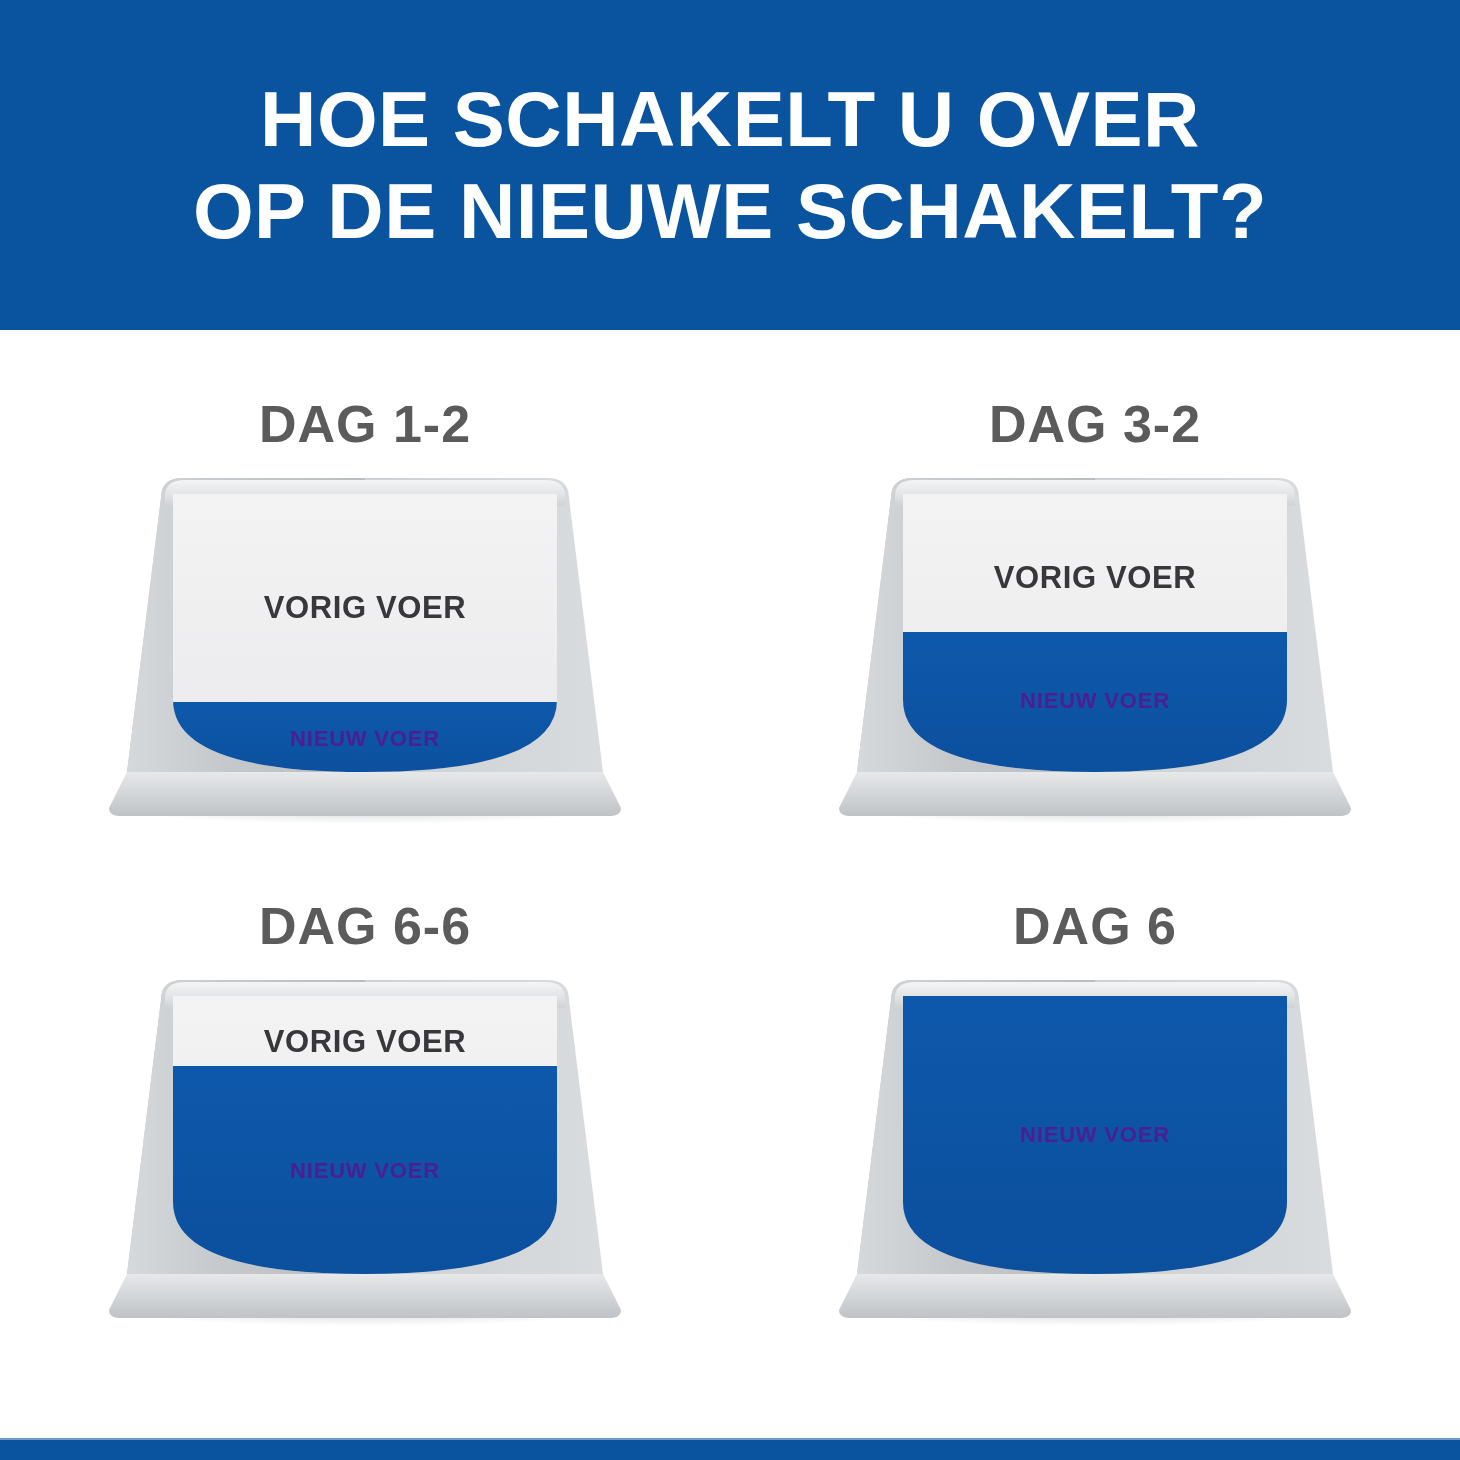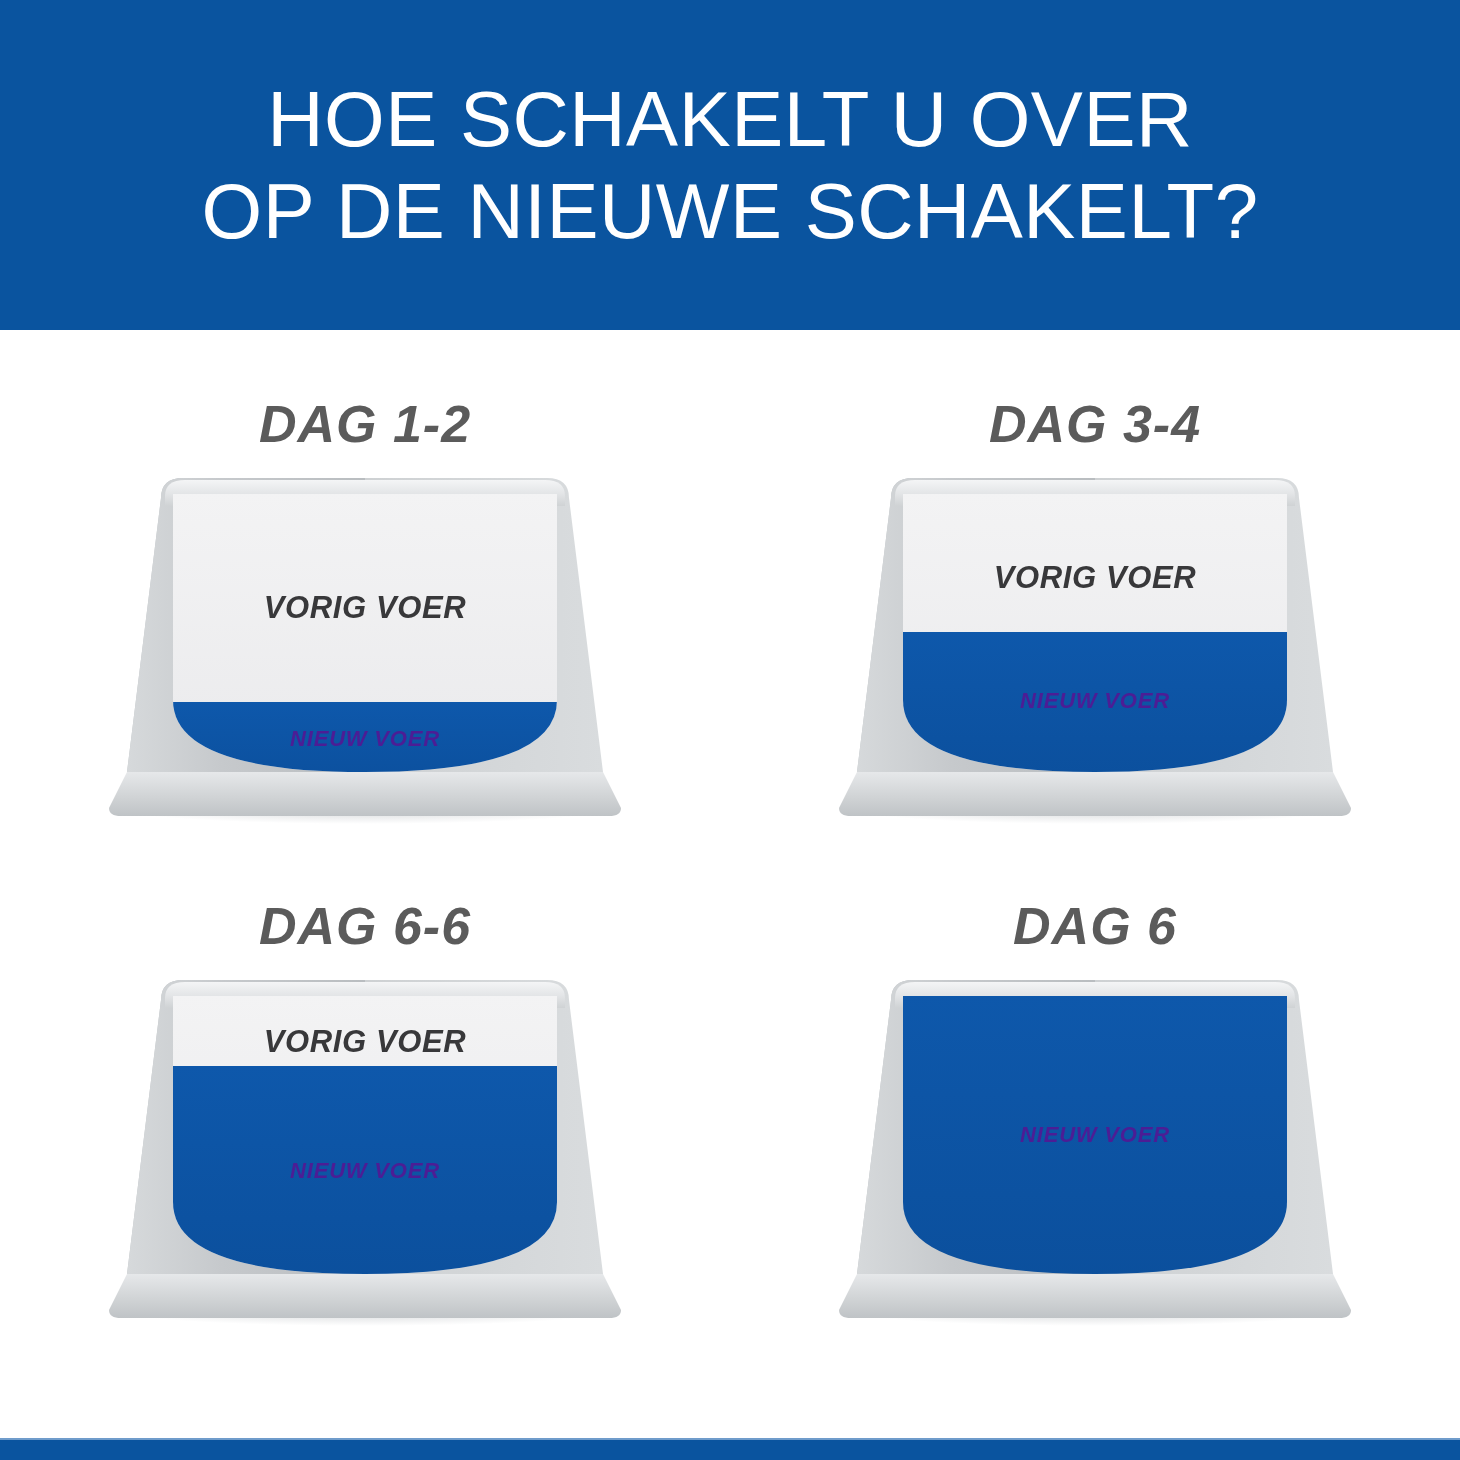--- a/index.html
+++ b/index.html
@@ -25,36 +25,35 @@
     background:#0a549f;
     display:flex;
     flex-direction:column;
     align-items:center;
     justify-content:center;
     padding:0 40px;
   }
   .header-line {
     color:#ffffff;
     font-size:78px;
-    font-weight:normal;
+    font-weight:bold;
     letter-spacing:0.5px;
     line-height:1.18;
     white-space:nowrap;
   }
 
   
   .grid {
     position:absolute;
     left:0; top:330px;
     width:1460px; height:984px;
     background:#ffffff;
     display:grid;
     grid-template-columns:1fr 1fr;
     grid-template-rows:1fr 1fr;
-    font-style:italic;
   }
 
   .cell {
     position:relative;
     display:flex;
     flex-direction:column;
     align-items:center;
   }
 
   .day-label {
@@ -188,21 +187,21 @@
           </g>
         </svg>
         <div class="bowl-text-layer">
           <div class="label-old" style="top:120px;">VORIG VOER</div>
           <div class="label-new" style="top:256px;">NIEUW VOER</div>
         </div>
       </div>
     </div>
 
     <div class="cell">
-      <div class="day-label">DAG 3-4</div>
+      <div class="day-label">DAG 3-2</div>
       <div class="bowl-wrap">
         <svg class="bowl-svg" viewBox="0 0 600 360">
           <defs>
             <clipPath id="clipFood2">
               <path d="M108,22 L492,22 L492,228 Q492,300 300,300 Q108,300 108,228 Z"></path>
             </clipPath>
           </defs>
           <ellipse cx="300" cy="336" rx="250" ry="16" fill="url(#gShadow1)"></ellipse>
           <path d="M62,300 L538,300 L556,336 Q556,344 544,344 L56,344 Q44,344 44,336 Z" fill="url(#gFoot1)"></path>
           <path d="M96,26 Q96,6 118,6 L482,6 Q504,6 504,26 L538,300 L62,300 Z" fill="url(#gBodyR1)"></path>

